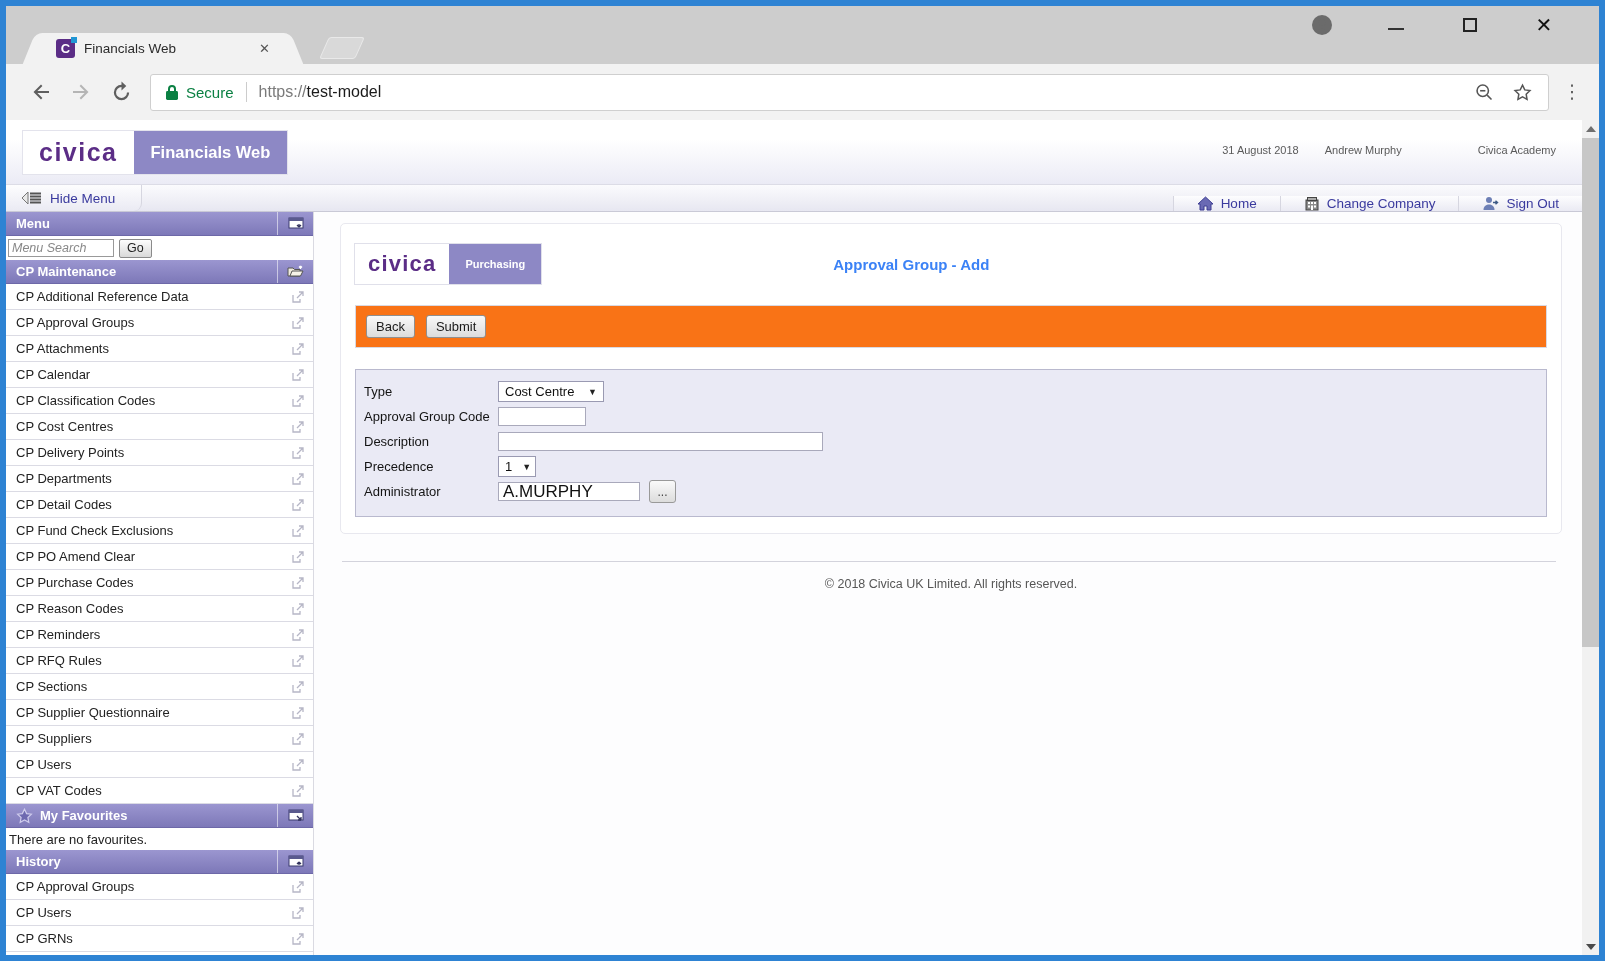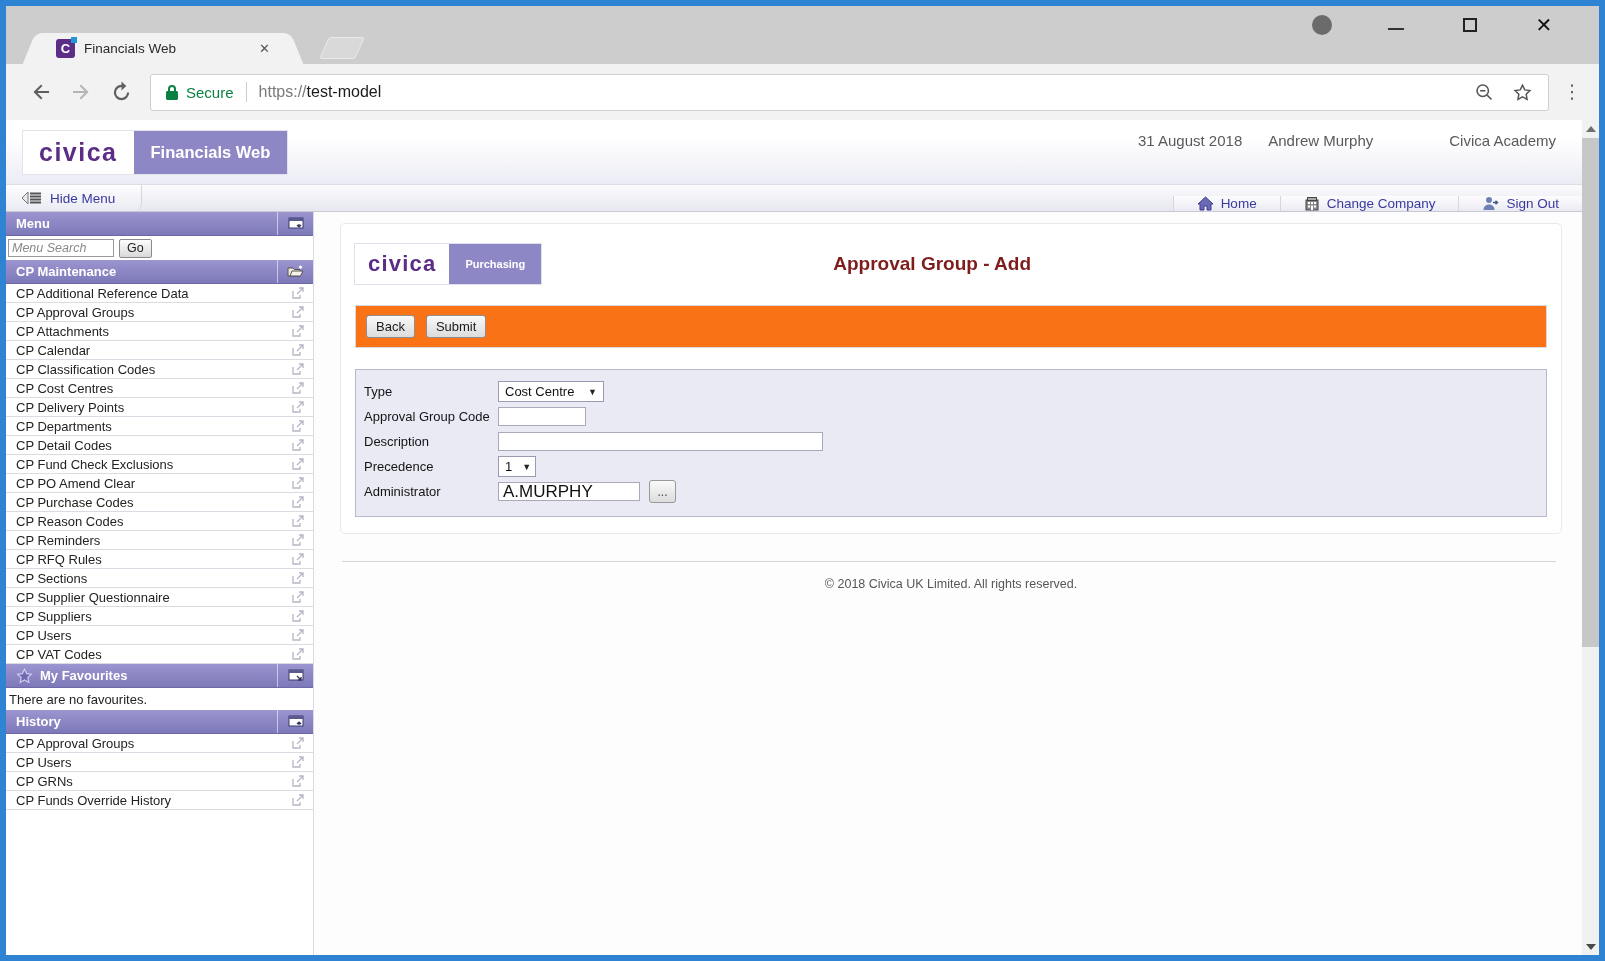--- a/index.html
+++ b/index.html
@@ -36,54 +36,54 @@
   .dots-ic { width:30px; height:34px; display:flex; align-items:center; justify-content:center; color:#5f5f5f; font-size:19px; letter-spacing:0; line-height:0.45; flex:none; }
 
   
   .app { flex:1; display:flex; background:#fff; overflow:hidden; }
   .app-main { flex:1; display:flex; flex-direction:column; overflow:hidden; }
 
   .app-header { height:65px; background:linear-gradient(180deg,#ffffff 30%,#ebebf5 100%); border-bottom:1px solid #dcdce6; position:relative; flex:none; }
   .brandbox { position:absolute; left:17px; top:11px; display:flex; box-shadow:0 0 0 1px #e3e3ec; }
   .brand-civica { background:#fff; padding:5px 16px; font-size:25px; font-weight:bold; color:#5b2d86; letter-spacing:1.5px; line-height:33px; }
   .brand-product { background:#8d88c5; color:#fff; font-size:16.5px; font-weight:bold; padding:0 17px; display:flex; align-items:center; }
-  .session-info { position:absolute; top:12px; right:26px; display:flex; align-items:center; color:#5a5a5a; font-size:15px; }
+  .session-info { position:absolute; top:24px; right:26px; display:flex; align-items:center; color:#5a5a5a; font-size:11px; }
   .session-info .sep { width:26px; }
   .session-info .sep-wide { width:76px; }
 
   .menubar { height:27px; background:linear-gradient(180deg,#fbfbfd,#e7e7f1); border-bottom:1px solid #c9c9d6; display:flex; align-items:stretch; justify-content:space-between; flex:none; }
   .hide-menu { display:flex; align-items:center; gap:7px; padding:0 26px 0 15px; color:#3a3a9e; font-size:13.5px; border-right:1px solid #d6d6e0; border-radius:0 0 8px 0; background:linear-gradient(180deg,#fdfdfe,#eaeaf3); }
   .right-links { display:flex; align-items:flex-end;margin-left:30px; }
   .mlink { display:flex; align-items:center; gap:7px; padding:0 23px; border-left:1px solid #d6d6e0; color:#3a3a9e; font-size:13.5px; background:linear-gradient(180deg,#fdfdfe,#eaeaf3); }
 
   .body-row { flex:1; display:flex; overflow:hidden; background:#fff; }
 
   
   .sidebar { width:308px; flex:none; border-right:1px solid #dadae2; display:flex; flex-direction:column; font-size:13px; background:#fff; overflow:hidden; }
   .sbar-header { height:24px; flex:none; background:linear-gradient(180deg,#9b96d0,#7d78b8); color:#fff; font-weight:bold; display:flex; align-items:stretch; border-bottom:1px solid #6d68a8; }
   .sbar-header .htitle { flex:1; display:flex; align-items:center; padding-left:10px; gap:7px; }
   .sbar-header .hicon { width:36px; display:flex; align-items:center; justify-content:center; border-left:1px solid rgba(255,255,255,.55); }
   .search-row { height:24px; flex:none; display:flex; align-items:center; gap:5px; padding:2px 2px; }
   .search-input { width:106px; height:18px; border:1px solid #999; font-size:12.5px; padding:0 3px; font-style:italic; color:#555; }
   .search-input::placeholder { color:#888; font-style:italic; }
   .go-btn { height:19px; padding:0 7px; font-size:12.5px; background:linear-gradient(180deg,#fdfdfd,#d9d9d9); border:1px solid #8a8a8a; border-radius:2px; color:#222; }
   .sbar-list { list-style:none; }
-  .srow { height:19px; display:flex; align-items:center; padding-left:10px; border-bottom:1px solid #dbdbe4; color:#232323; }
+  .srow { height:26px; display:flex; align-items:center; padding-left:10px; border-bottom:1px solid #dbdbe4; color:#232323; }
   .srow-label { flex:1; }
   .srow-icon { width:30px; display:flex; justify-content:center; }
   .fav-note { height:22px; display:flex; align-items:center; padding-left:3px; color:#232323; flex:none; }
 
   
   .content { flex:1; overflow:hidden; background:#fdfdfe; padding:11px 20px 0 26px; }
   .card { background:#fff; border:1px solid #e8e8ef; border-radius:5px; padding:20px 14px 16px 14px; }
   .card-head { display:flex; align-items:center; }
   .plogo { display:flex; box-shadow:0 0 0 1px #e0e0ea; }
   .plogo-civ { background:#fff; padding:4px 13px; font-size:22px; font-weight:bold; color:#5b2d86; letter-spacing:1.2px; line-height:32px; }
   .plogo-mod { background:#8d88c5; color:#fff; font-size:11px; font-weight:bold; padding:0 16px; display:flex; align-items:center; }
-  .page-title { font-size:19px; font-weight:bold; color:#7f1d1d; margin-left:292px; }
+  .page-title { font-size:15px; font-weight:bold; color:#3b82f6; margin-left:292px; }
   .btnbar { margin-top:21px; border:1px solid #d9d9e2; background:#f97316; padding:9px 10px; display:flex; gap:11px; }
   .gbtn { font-size:13px; padding:3px 9px; background:linear-gradient(180deg,#f9f9f9,#dcdcdc); border:1px solid #8f8f8f; border-radius:3px; color:#1a1a1a; }
   .formbox { margin-top:21px; background:#eaeaf5; border:1px solid #b9b9ce; padding:9px 8px 12px 8px; }
   .frow { display:flex; align-items:center; min-height:25px; }
   .flabel { width:134px; color:#141414; font-size:13px; flex:none; }
   .fselect { display:inline-flex; align-items:center; justify-content:space-between; background:#fff; border:1px solid #9a9ab2; height:21px; padding:0 6px; font-size:13px; color:#111; }
   .sel-arrow { font-size:9px; color:#222; margin-left:10px; }
   .finput { height:19px; border:1px solid #a9a9bb; font-size:17px; padding:0 4px; background:#fff; color:#111; }
   .lookup-btn { margin-left:9px; width:27px; height:23px; background:linear-gradient(180deg,#fafafa,#dcdcdc); border:1px solid #999; border-radius:3px; font-size:12px; color:#444; line-height:1; }
   .footer-divider { margin:27px 6px 0 2px; border-top:1px solid #d3d3dc; }

